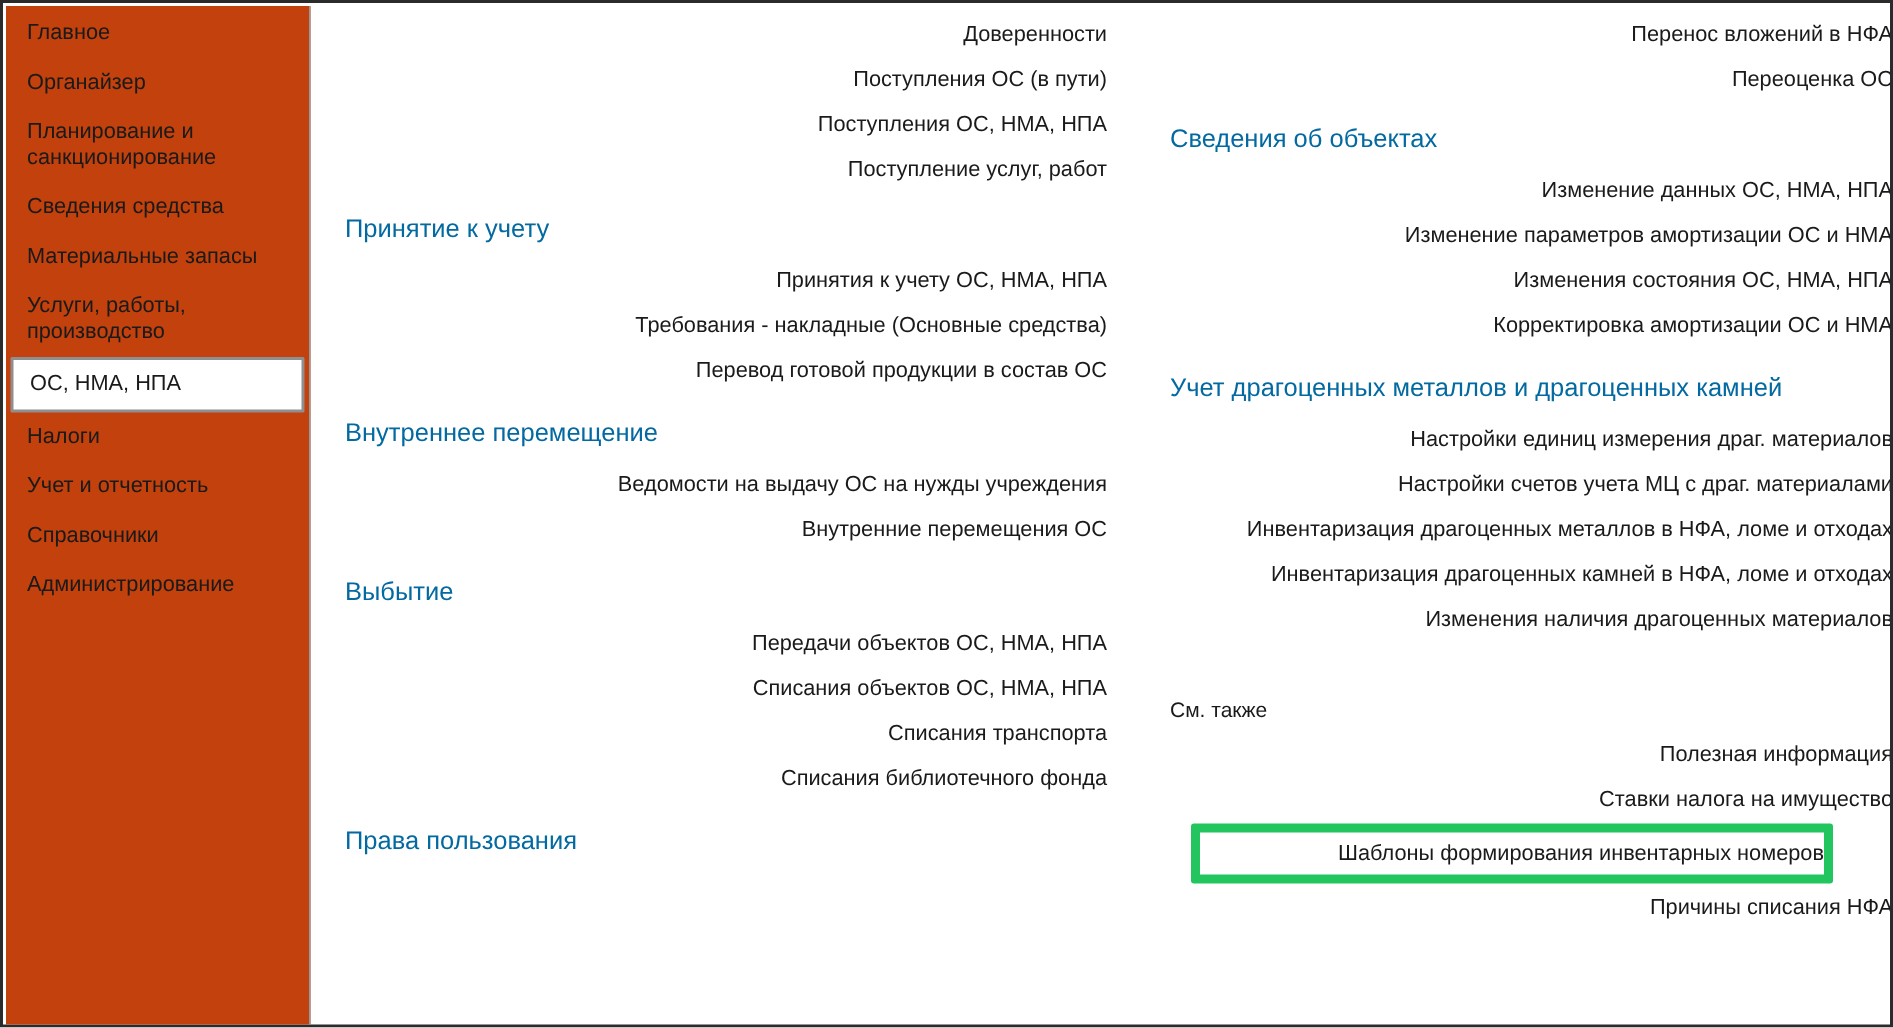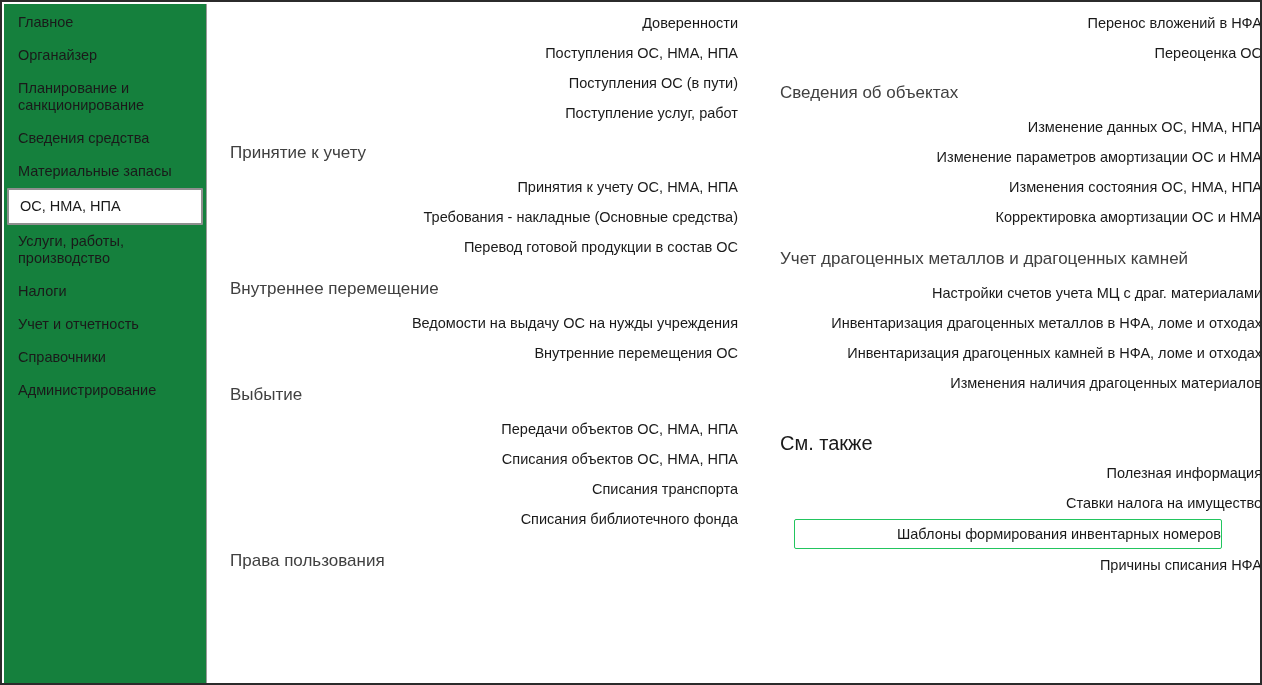--- a/index.html
+++ b/index.html
@@ -20,21 +20,21 @@
     background: #ffffff;
     overflow: hidden;
   }
   
   #sidebar {
     position: absolute;
     left: 2px;
     top: 2px;
     width: 203px;
     height: 681px;
-    background: #15803d;
+    background: #c2410c;
     border-right: 1px solid #9a9a9a;
     box-sizing: border-box;
     padding-top: 2px;
   }
   .side-item {
     position: relative;
     color: #1a1a1a;
     font-size: 14.5px;
     line-height: 17px;
     padding: 8px 10px 8px 14px;
@@ -62,73 +62,73 @@
   #col-right {
     left: 756px;
     width: 504px;
     padding-top: 4px;
   }
   .group {
     margin-bottom: 2px;
   }
   .group-title {
     font-size: 17px;
-    color: #404040;
+    color: #0369a1;
     padding: 14px 0 8px 22px;
     line-height: 22px;
   }
   .link {
     font-size: 14.5px;
     color: #1a1a1a;
     line-height: 18px;
     padding: 6px 0 6px 44px;
     cursor: default;
     white-space: nowrap;
     text-align: right;
   }
   .plain-label {
-    font-size: 20px;
+    font-size: 14px;
     color: #1a1a1a;
     line-height: 18px;
     padding: 6px 0 6px 22px;
   }
   .link.highlighted {
-    border: 1px solid #22c55e;
+    border: 6px solid #22c55e;
     border-radius: 2px;
     margin: 1px 40px 1px 36px;
     padding: 5px 0 5px 8px;
     background: #ffffff;
   }
   .gap-lg { height: 28px; }
 </style>
 </head>
 <body>
 
 <div id="app">
 
   <div id="sidebar">
     <div class="side-item">Главное</div>
     <div class="side-item">Органайзер</div>
     <div class="side-item">Планирование и
 санкционирование</div>
     <div class="side-item">Сведения средства</div>
     <div class="side-item">Материальные запасы</div>
-    <div class="side-item selected">ОС, НМА, НПА</div>
     <div class="side-item">Услуги, работы,
 производство</div>
+    <div class="side-item selected">ОС, НМА, НПА</div>
     <div class="side-item">Налоги</div>
     <div class="side-item">Учет и отчетность</div>
     <div class="side-item">Справочники</div>
     <div class="side-item">Администрирование</div>
   </div>
 
   <div class="column" id="col-mid">
     <div class="link">Доверенности</div>
+    <div class="link">Поступления ОС (в пути)</div>
     <div class="link">Поступления ОС, НМА, НПА</div>
-    <div class="link">Поступления ОС (в пути)</div>
     <div class="link">Поступление услуг, работ</div>
 
     <div class="group">
       <div class="group-title">Принятие к учету</div>
       <div class="link">Принятия к учету ОС, НМА, НПА</div>
       <div class="link">Требования - накладные (Основные средства)</div>
       <div class="link">Перевод готовой продукции в состав ОС</div>
     </div>
 
     <div class="group">
@@ -157,20 +157,21 @@
     <div class="group">
       <div class="group-title">Сведения об объектах</div>
       <div class="link">Изменение данных ОС, НМА, НПА</div>
       <div class="link">Изменение параметров амортизации ОС и НМА</div>
       <div class="link">Изменения состояния ОС, НМА, НПА</div>
       <div class="link">Корректировка амортизации ОС и НМА</div>
     </div>
 
     <div class="group">
       <div class="group-title">Учет драгоценных металлов и драгоценных камней</div>
+      <div class="link">Настройки единиц измерения драг. материалов</div>
       <div class="link">Настройки счетов учета МЦ с драг. материалами</div>
       <div class="link">Инвентаризация драгоценных металлов в НФА, ломе и отходах</div>
       <div class="link">Инвентаризация драгоценных камней в НФА, ломе и отходах</div>
       <div class="link">Изменения наличия драгоценных материалов</div>
     </div>
 
     <div class="gap-lg"></div>
 
     <div class="group">
       <div class="plain-label">См. также</div>

